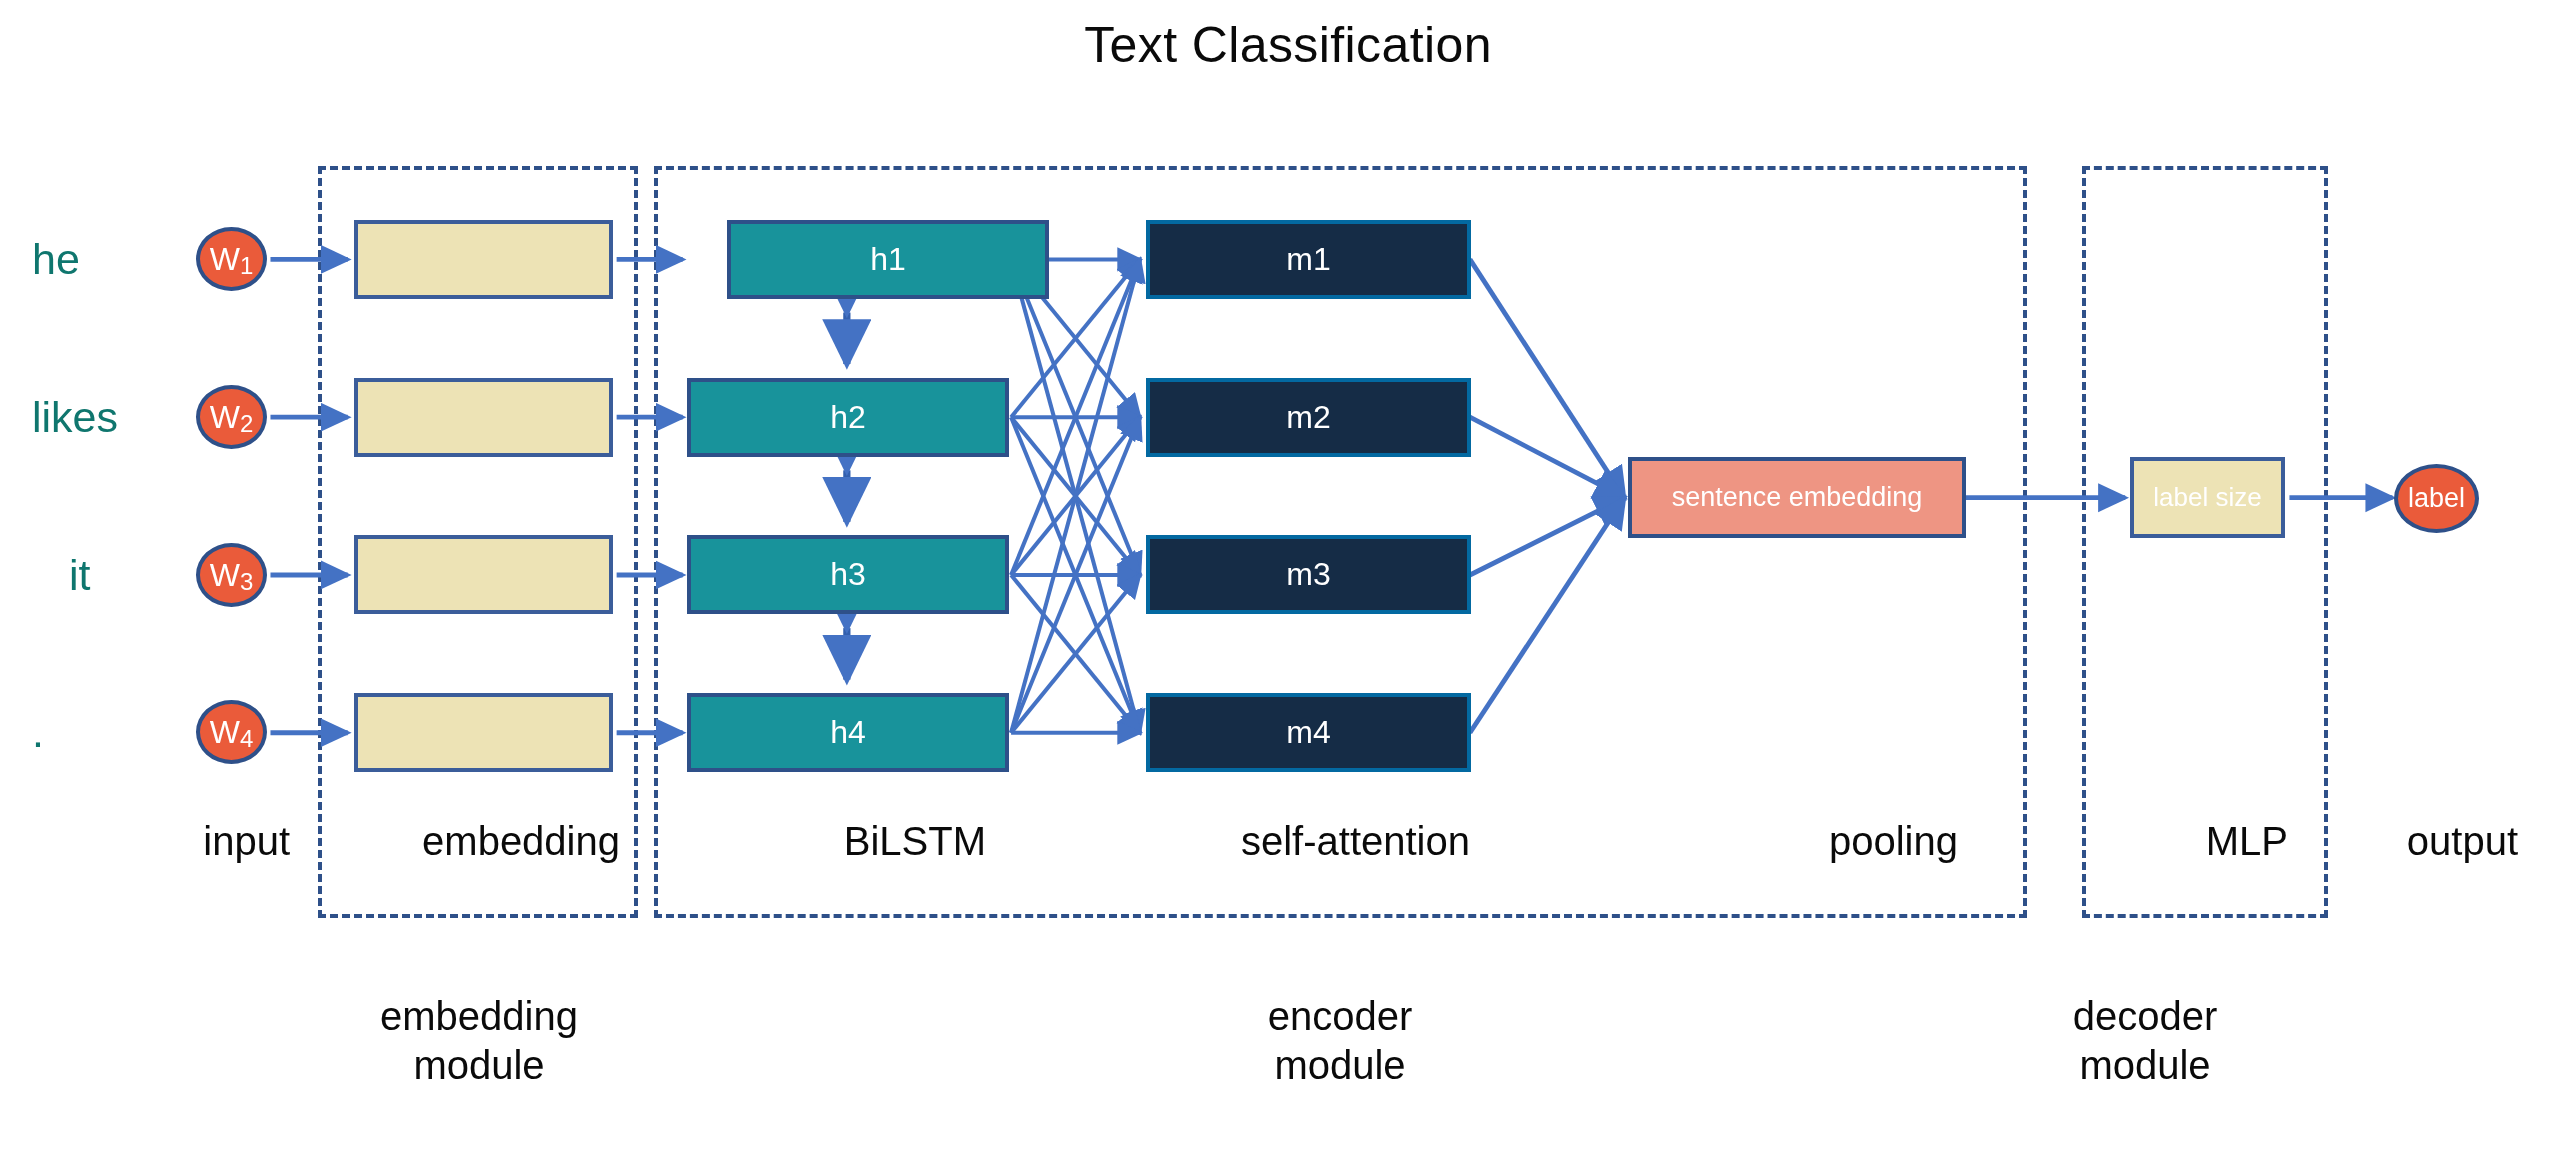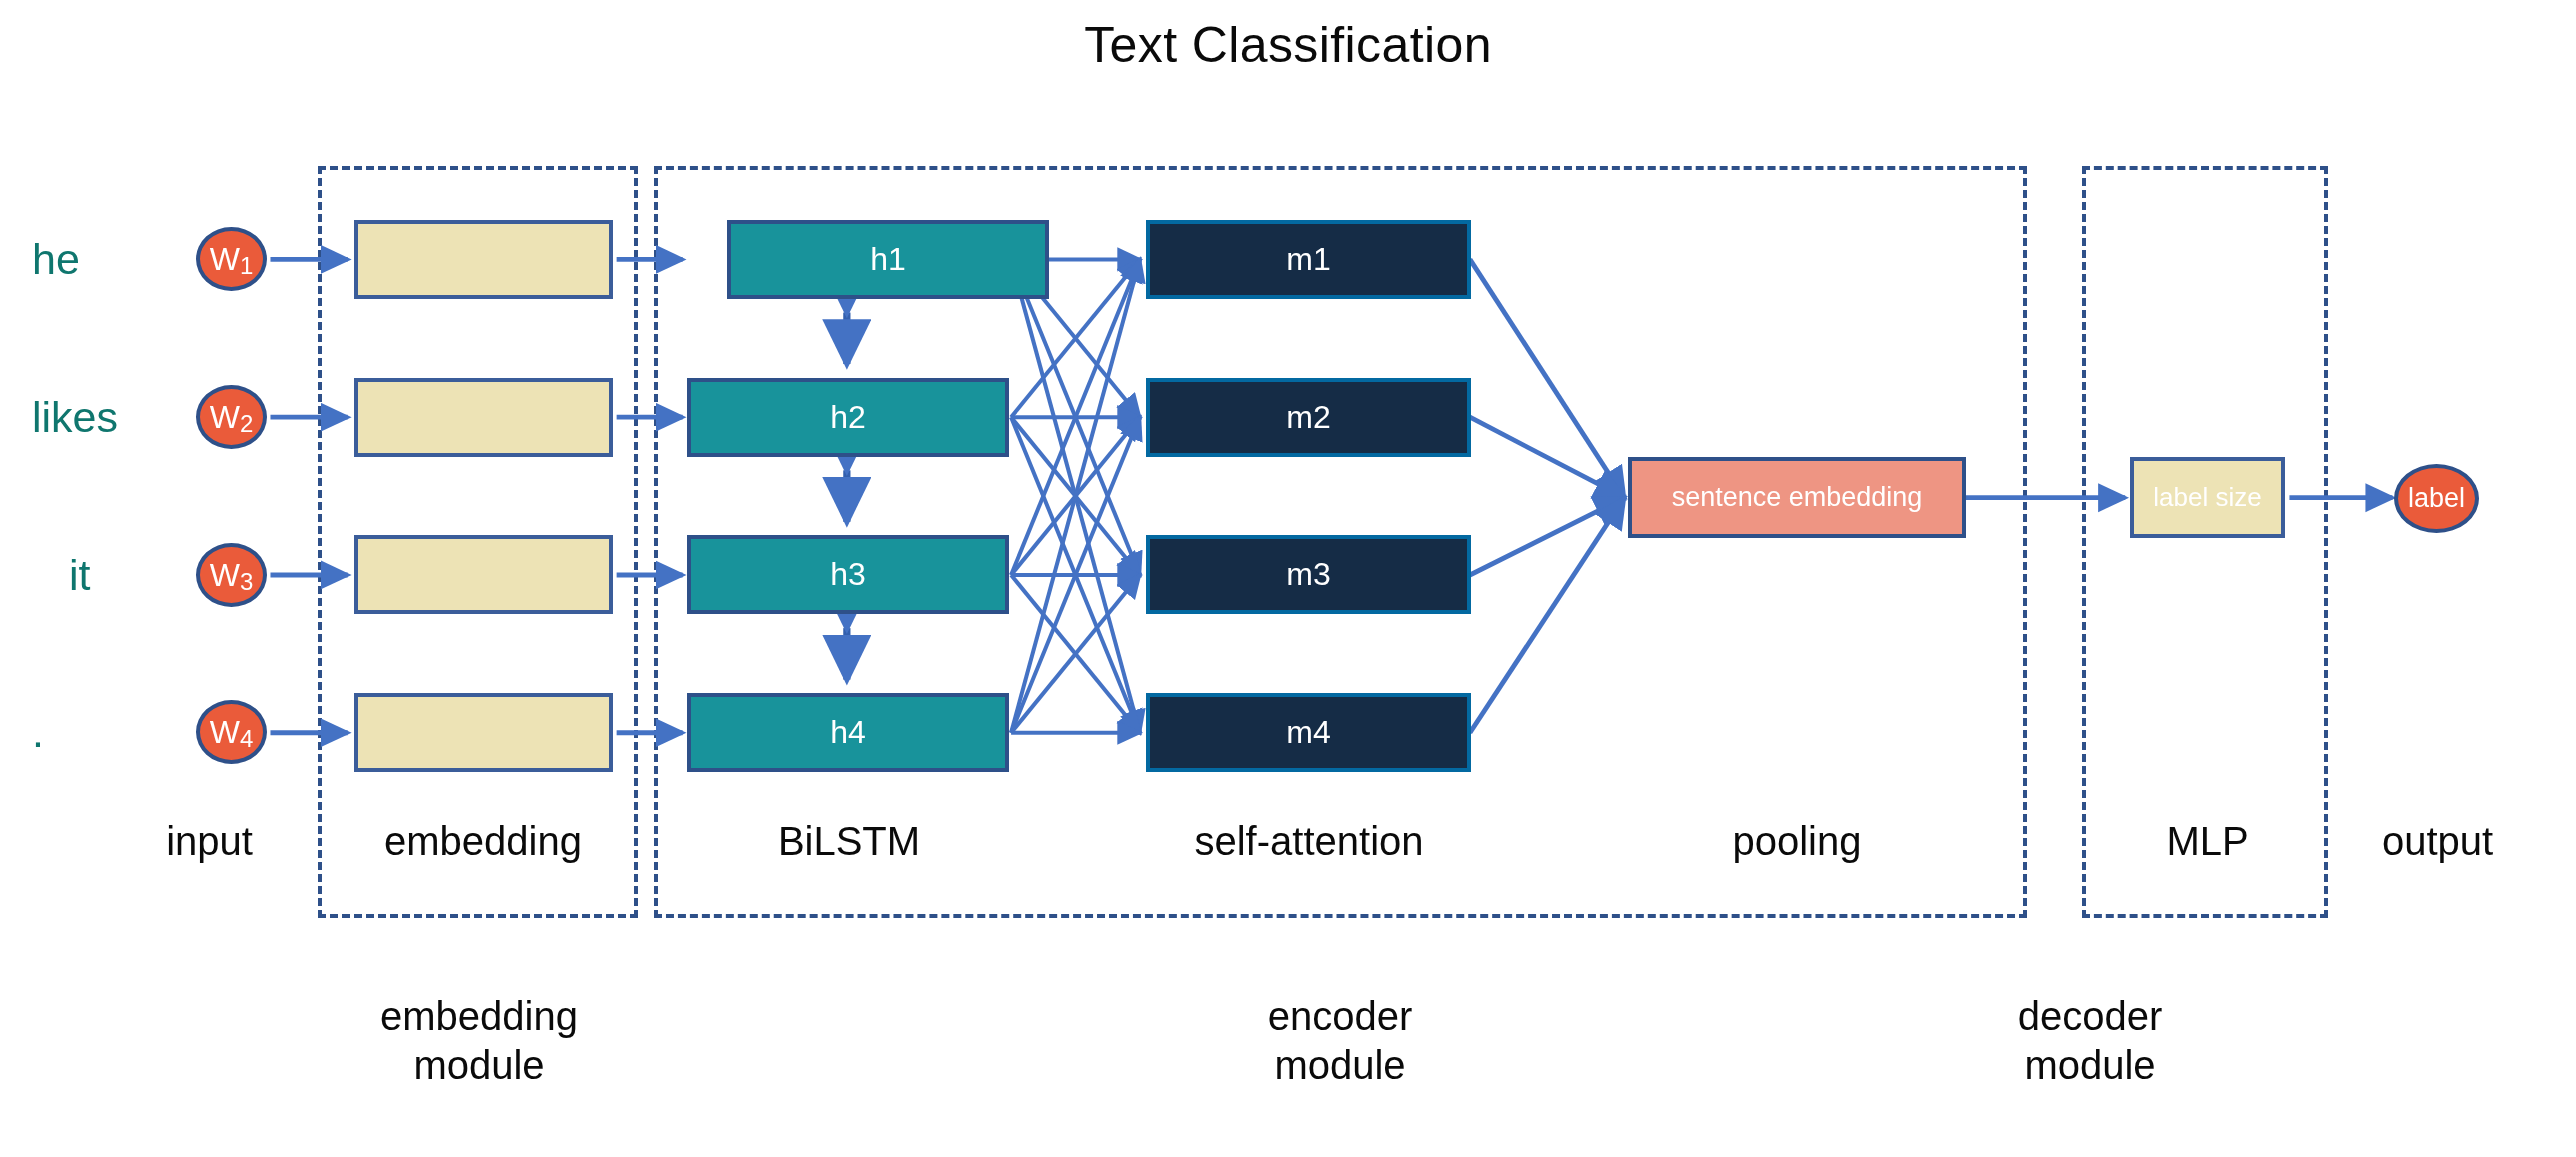--- a/index.html
+++ b/index.html
@@ -31,21 +31,21 @@
 
   .labelsizebox{position:absolute;background:#EDE3B5;border:4.8px solid #3B5D9A;box-sizing:border-box;
                 display:flex;align-items:center;justify-content:center;color:#ffffff;font-size:26px;}
 
   .labelnode{position:absolute;border-radius:50%;background:#EA5B3A;border:4px solid #2E5089;
              display:flex;align-items:center;justify-content:center;color:#ffffff;font-size:27px;
              box-sizing:border-box;}
 
   .dashbox{position:absolute;border:4px dashed #2E5089;box-sizing:border-box;background:transparent;}
 
-  .stagelabel{position:absolute;font-size:40px;color:#0a0a0a;text-align:center;white-space:nowrap;}
+  .stagelabel{position:absolute;font-size:40px;color:#0a0a0a;text-align:right;white-space:nowrap;}
   .modulelabel{position:absolute;font-size:40px;color:#0a0a0a;text-align:center;line-height:1.22;}
 </style>
 </head>
 <body>
 
 <div class="stage">
 
   <div class="title">Text Classification</div>
 
   <div class="dashbox" style="left:318px;top:166px;width:320px;height:752px;"></div>
@@ -168,19 +168,19 @@
   <div class="stagelabel" style="left:2357px;top:819px;width:161px;">output</div>
 
   <div class="modulelabel" style="left:322px;top:992px;width:314px;">
     <div>embedding</div>
     <div>module</div>
   </div>
   <div class="modulelabel" style="left:1183px;top:992px;width:314px;">
     <div>encoder</div>
     <div>module</div>
   </div>
-  <div class="modulelabel" style="left:1933px;top:992px;width:314px;">
+  <div class="modulelabel" style="left:1988px;top:992px;width:314px;">
     <div>decoder</div>
     <div>module</div>
   </div>
 
 </div>
 
 
 </body></html>

